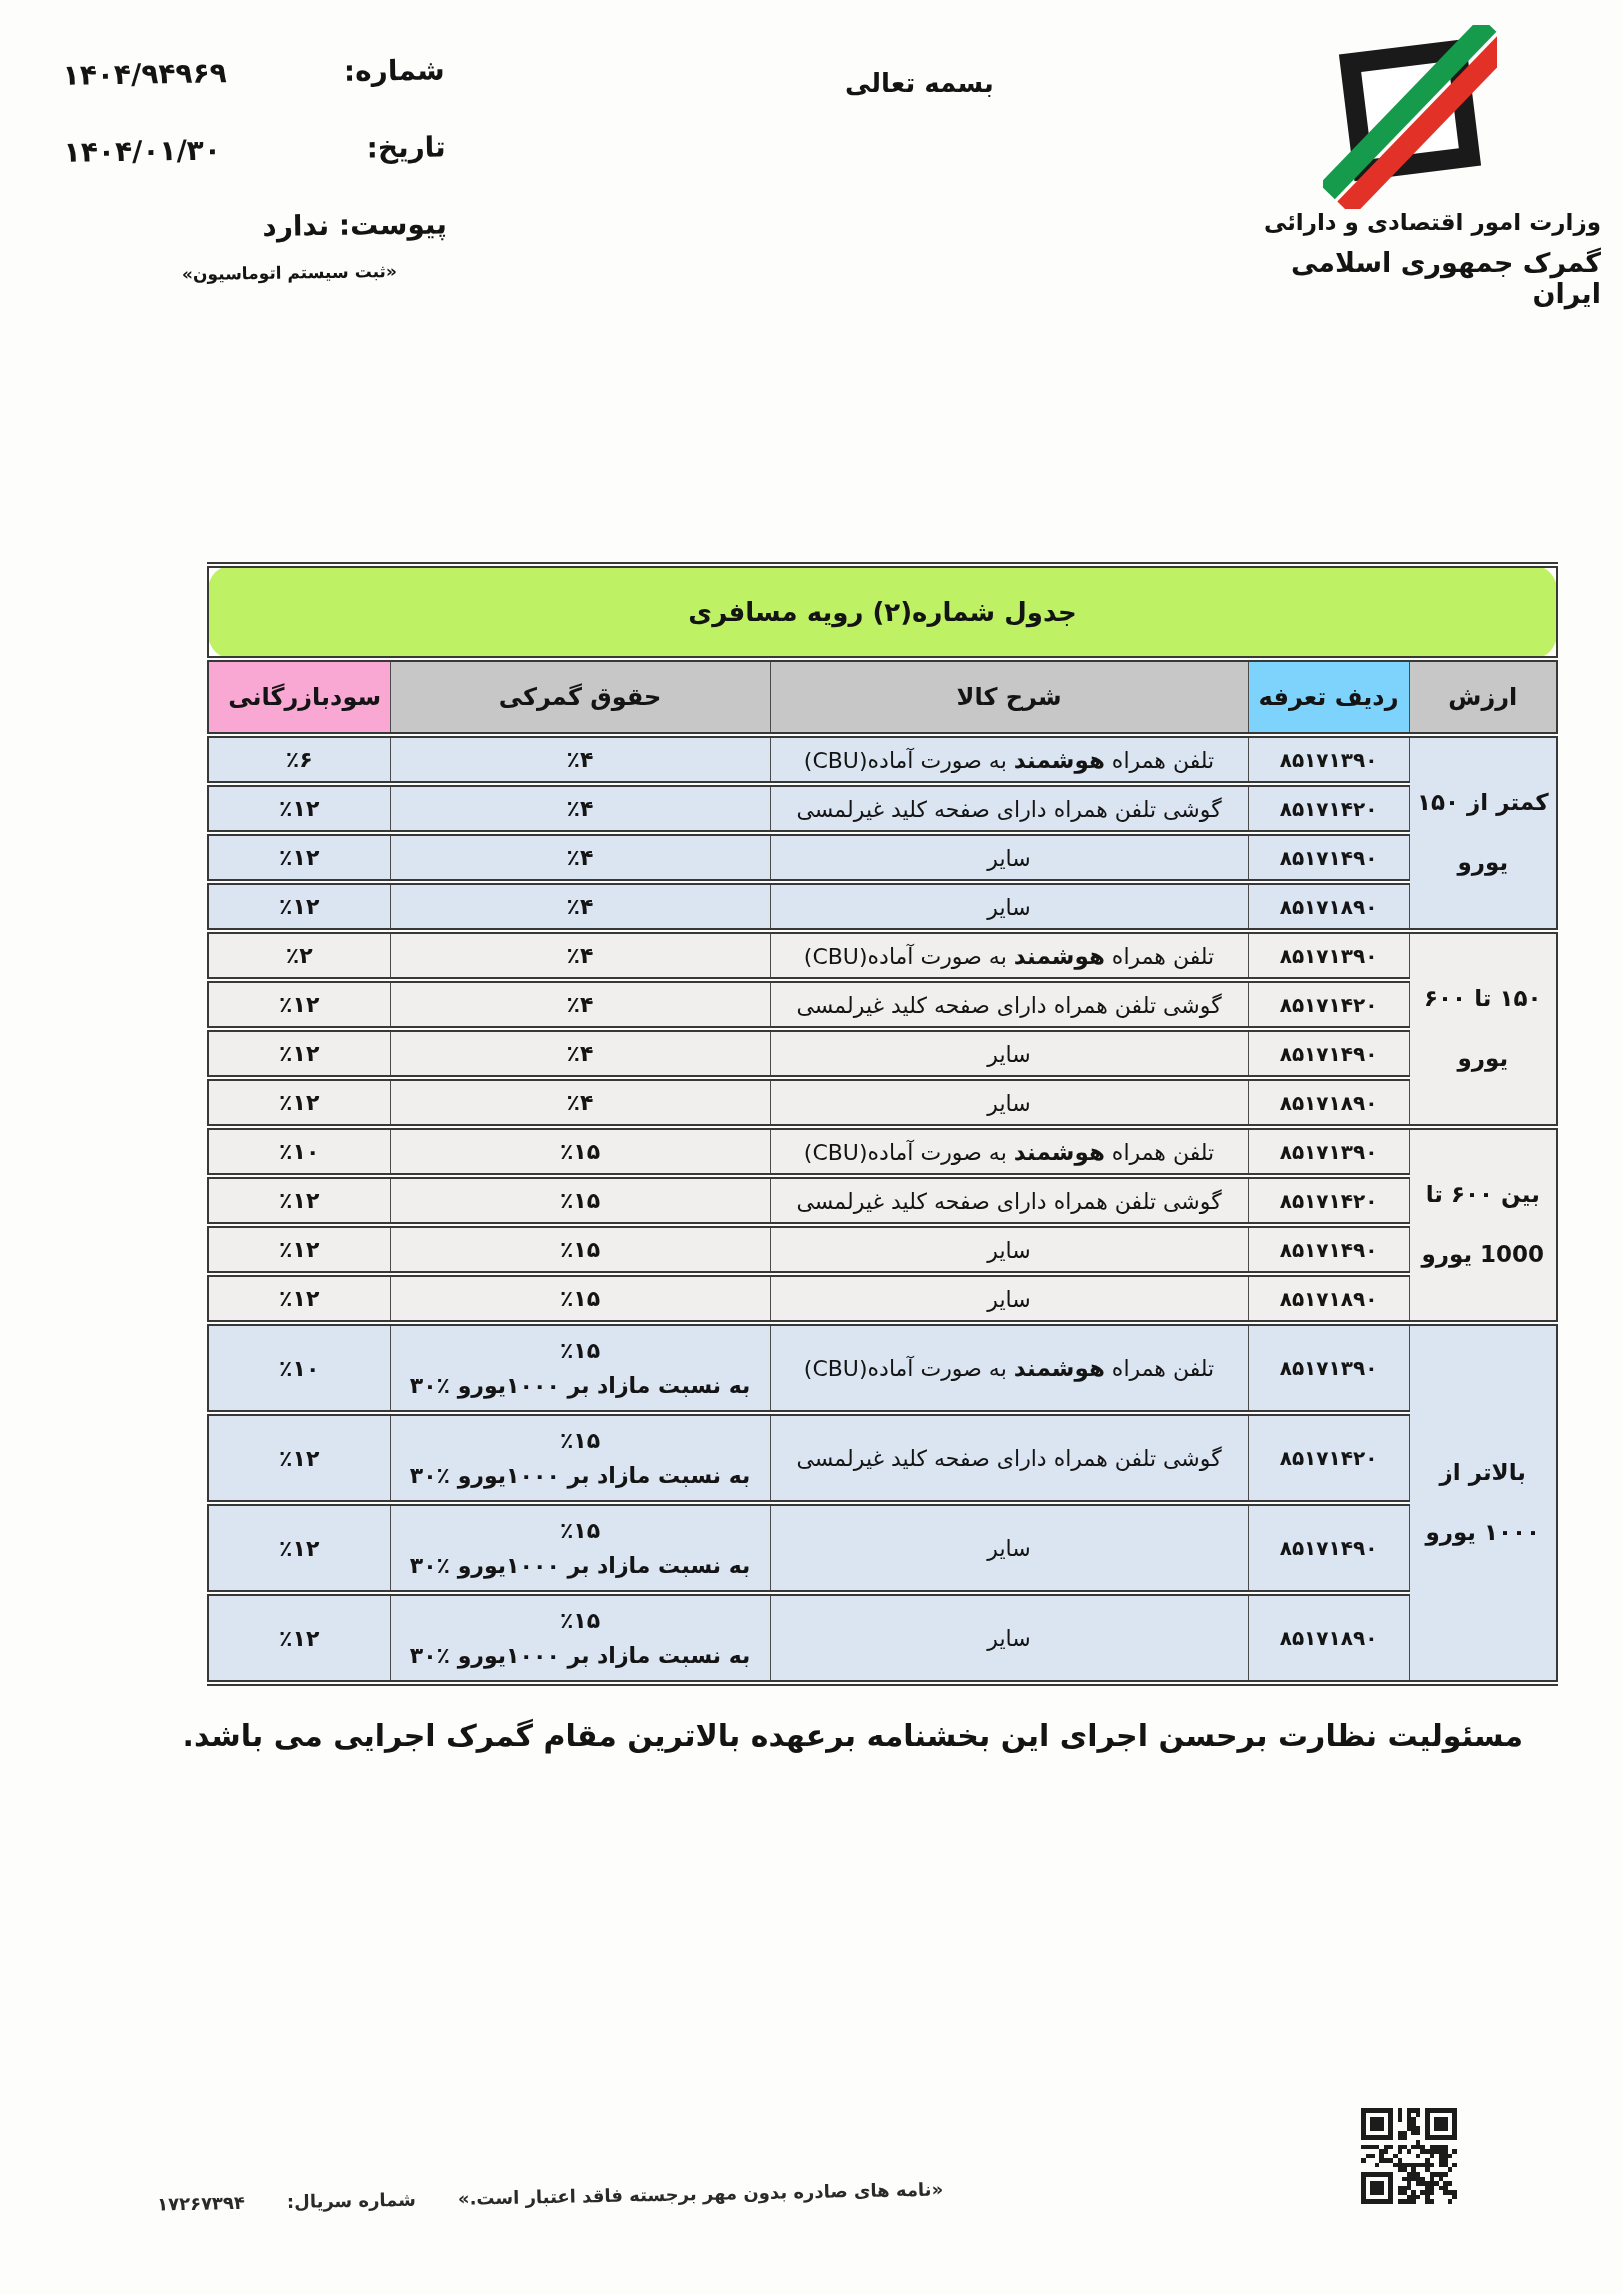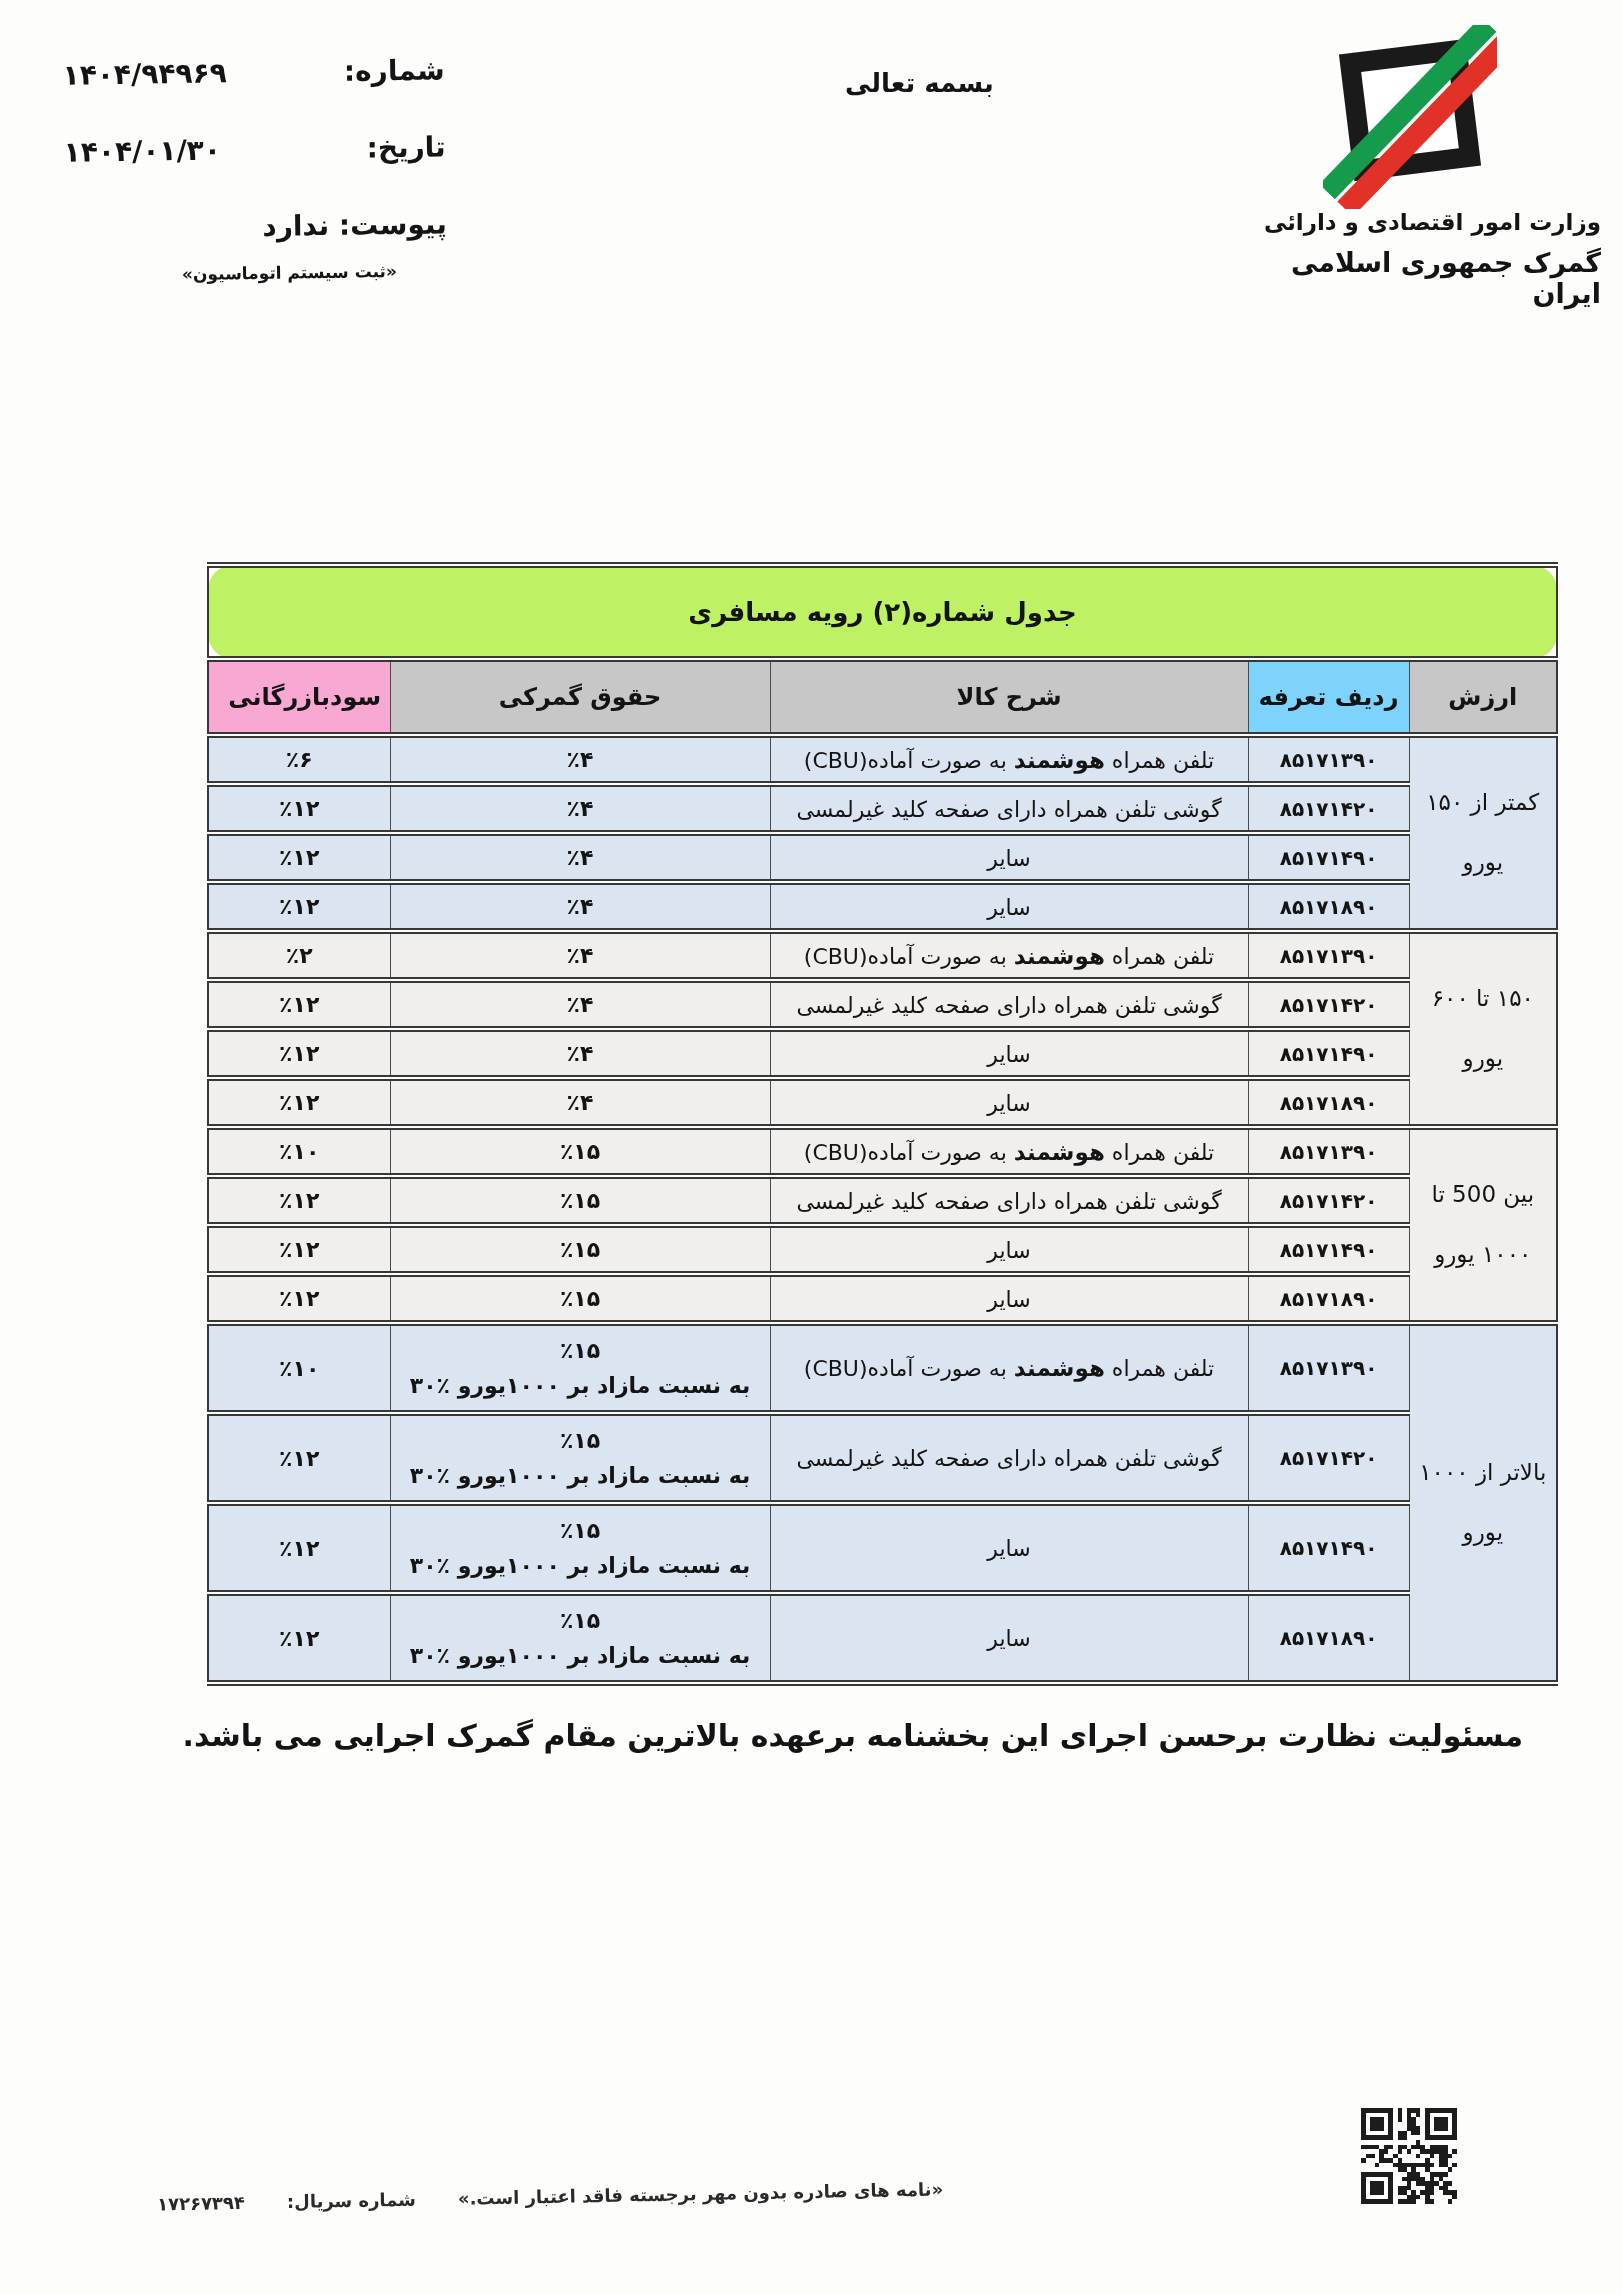--- a/index.html
+++ b/index.html
@@ -26,21 +26,21 @@
     border-collapse:collapse;direction:rtl;table-layout:fixed;
     border:2.5px solid #383838;
   }
   .tariff-table th,.tariff-table td{
     border-left:1.7px solid #4a4a4a;border-right:1.7px solid #4a4a4a;
     border-top:6px double #383838;border-bottom:6px double #383838;
     text-align:center;vertical-align:middle;padding:0 8.5px;overflow:hidden;
   }
   .row-title th{height:88px;font-size:26px;font-weight:bold}
   .row-cols th{height:70px;font-size:24px;font-weight:bold}
-  td.val-cell{font-size:23px;font-weight:normal;line-height:2.6;padding:0 0}
+  td.val-cell{font-size:23px;font-weight:bold;line-height:2.6;padding:0 0}
   td.tariff-cell{font-size:20px;font-weight:bold;letter-spacing:0.8px}
   td.desc-cell{font-size:22px}
   td.desc-cell b{font-size:23px}
   td.duty-cell,td.profit-cell{font-size:22px;font-weight:bold}
   .duty-extra{margin-top:10px}
   
   .exec-note{position:absolute;right:100px;top:1718px;direction:rtl;font-size:30px;font-weight:bold;white-space:nowrap}
   .qr{position:absolute;left:1361px;top:2108px;width:96px;height:96px;line-height:0}
   .serial-line{
     position:absolute;left:157px;top:2186px;direction:rtl;display:flex;gap:42px;
@@ -166,21 +166,21 @@
       </tr>
       <tr style="height: 49px; background: rgb(240, 239, 237);">
         <td class="tariff-cell">۸۵۱۷۱۸۹۰</td>
         <td class="desc-cell"><span>سایر</span><b></b><span></span></td>
         <td class="duty-cell">
           <div>٪۴</div>
         </td>
         <td class="profit-cell">٪۱۲</td>
       </tr>
       <tr style="height: 49px; background: rgb(240, 239, 237);">
-        <td class="val-cell" rowspan="4">بین 500 تا ۱۰۰۰ یورو</td>
+        <td class="val-cell" rowspan="4">بین ۶۰۰ تا 1000 یورو</td>
         <td class="tariff-cell">۸۵۱۷۱۳۹۰</td>
         <td class="desc-cell"><span>تلفن همراه </span><b>هوشمند</b><span> به صورت آماده(CBU)</span></td>
         <td class="duty-cell">
           <div>٪۱۵</div>
         </td>
         <td class="profit-cell">٪۱۰</td>
       </tr>
       <tr style="height: 49px; background: rgb(240, 239, 237);">
         <td class="tariff-cell">۸۵۱۷۱۴۲۰</td>
         <td class="desc-cell"><span>گوشی تلفن همراه دارای صفحه کلید غیرلمسی</span><b></b><span></span></td>

